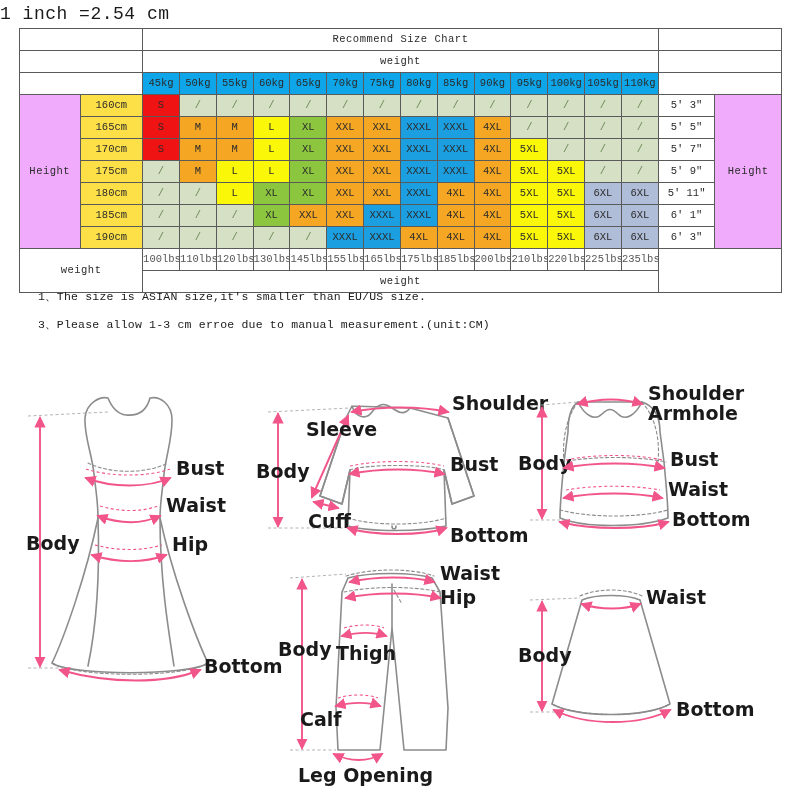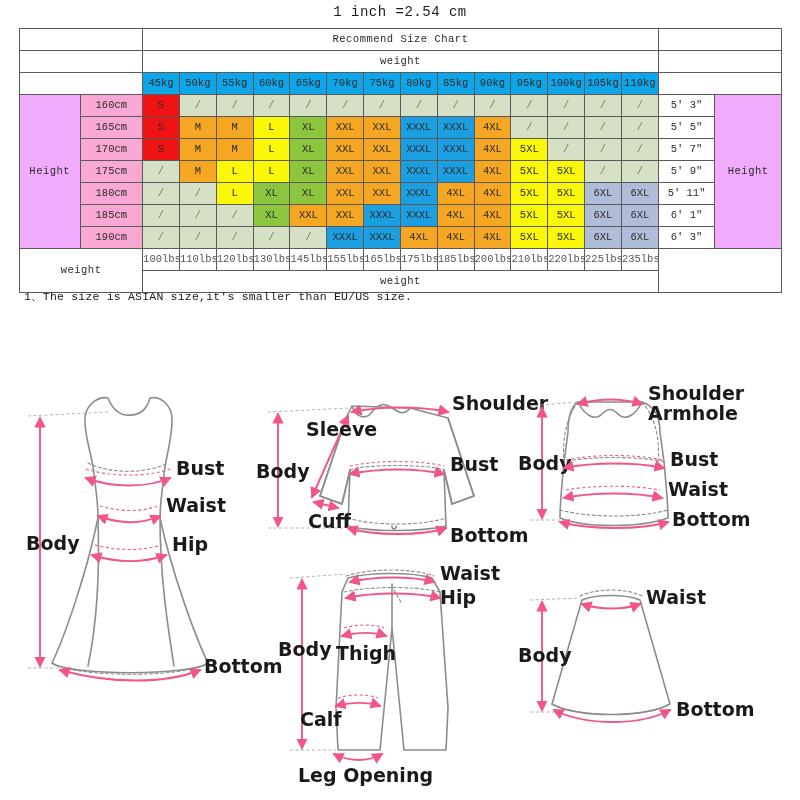--- a/index.html
+++ b/index.html
@@ -8,23 +8,22 @@
     background: #ffffff;
     font-family: "Liberation Serif", serif;
     overflow: hidden;
   }
   #root { position: relative; width: 800px; height: 800px; }
 
   
   .inch-title {
     position: absolute;
     left: 0; top: 4px; width: 800px;
-    text-align: center;
     font-family: "Liberation Mono", monospace;
-    font-size: 14px;
+    font-size: 18px;
     letter-spacing: 0.5px;
     color: #1a1a1a;
   }
 
   
   .chart-wrap { position: absolute; left: 19px; top: 28px; width: 733px; }
   table.size-chart {
     border-collapse: collapse;
     table-layout: fixed;
     width: 763px;
@@ -45,21 +44,21 @@
   td.blank { border: 1px solid #5a5a5a; background: #fff; }
   td.hdr-main {
     font-size: 13px; height: 24px; line-height: 24px;
     letter-spacing: 0.5px; background: #fff;
   }
   td.hdr-weight {
     font-size: 12px; height: 22px; line-height: 22px;
     letter-spacing: 0.5px; background: #fff;
   }
   td.kg { font-size: 10px; background: #0ea5e9; }
-  td.rowlabel { font-size: 11px; background: #f9a8d4; }
+  td.rowlabel { font-size: 11px; background: #fde047; }
   td.sidelabel {
     font-size: 12.5px; background: #f0abfc; letter-spacing: 0.5px;
   }
   td.feet { font-size: 11px; background: #fff; }
   td.lbs  { font-size: 8.5px; background: #fff; color: #555; }
   td.weight-foot {
     font-size: 12.5px; background: #fff; letter-spacing: 0.5px;
     height: 22px; line-height: 22px;
   }
   td.cell { font-size: 10px; }
@@ -269,22 +268,23 @@
             <td class="lbs">235lbs</td>
             <td class="blank" colspan="2" rowspan="2"></td>
           </tr>
           <tr>
             <td class="weight-foot" colspan="14">weight</td>
           </tr>
         </tbody>
     </table>
   </div>
 
-  <div id="notes" style="position: absolute; left: 24px; top: 290px; width: 720px;">
+  <div id="notes" style="position: absolute; left: 38px; top: 290px; width: 720px;">
       <div style="font-family: &quot;Liberation Mono&quot;, monospace; font-size: 11.5px; color: rgb(26, 26, 26); line-height: 14px; margin-bottom: 14px; letter-spacing: 0.2px;">1、The size is ASIAN size,it's smaller than EU/US size.</div>
+      <div style="font-family: &quot;Liberation Mono&quot;, monospace; font-size: 11.5px; color: rgb(26, 26, 26); line-height: 14px; margin-bottom: 14px; letter-spacing: 0.2px;">3、Please allow 1-3 cm erroe due to manual measurement.(unit:CM)</div>
     </div>
 
   <svg id="diagrams" width="800" height="420" viewBox="0 0 800 420" style="position:absolute; left:0; top:378px;">
       <defs>
         <marker id="ar" markerWidth="6" markerHeight="6" refX="5" refY="3" orient="auto">
           <path d="M0,0 L6,3 L0,6 z" fill="#f2558a"></path>
         </marker>
         <marker id="arS" markerWidth="6" markerHeight="6" refX="1" refY="3" orient="auto">
           <path d="M6,0 L0,3 L6,6 z" fill="#f2558a"></path>
         </marker>

